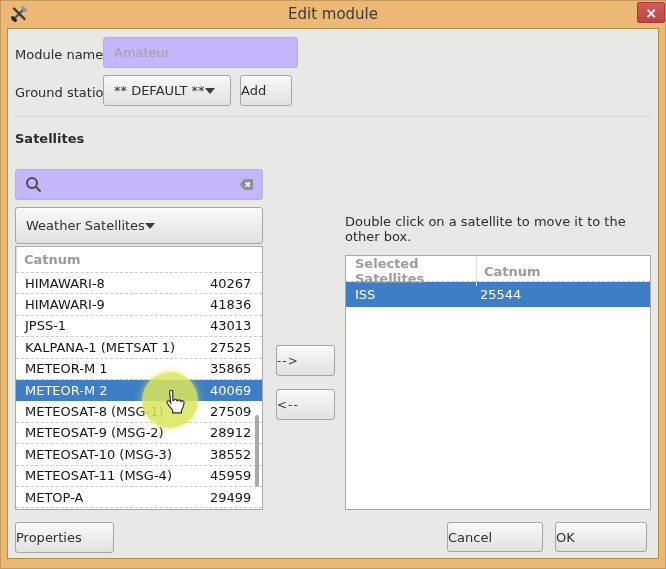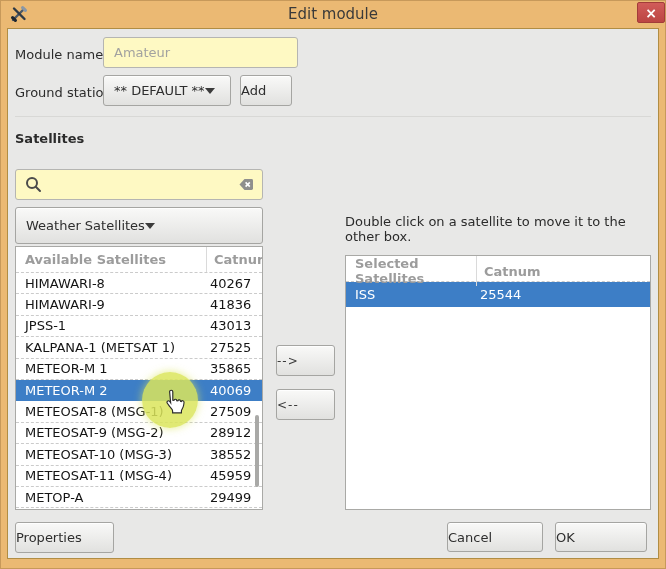--- a/index.html
+++ b/index.html
@@ -17,21 +17,21 @@
   .close-btn { position:absolute; right:1px; top:2px; width:28px; height:21px;
                background:linear-gradient(#d15c59,#bc4543); border:1px solid #a23c3a;
                border-radius:2px; display:flex; align-items:center; justify-content:center; }
   .close-btn span { color:#fff; font-weight:bold; font-size:14px; line-height:1; }
 
   
   .content { position:absolute; left:7px; top:28px; width:652px; height:531px;
              background:#e8e8e7; border:1px solid #b08d44; }
 
   .lbl { position:absolute; color:#2c2c2c; }
-  .entry { position:absolute; background:#fef9c3; border:1px solid #b5b5b2; border-radius:3px;
+  .entry { position:absolute; background:#c4b5fd; border:1px solid #b5b5b2; border-radius:3px;
            font-family:inherit; font-size:13px; color:#333; padding:0 10px; outline:none; }
   .entry::placeholder { color:#a2a2a0; opacity:1; }
 
   .btn { position:absolute; display:flex; align-items:center; justify-content:flex-start;
          background:linear-gradient(#f9f9f8,#e1e1df); border:1px solid #a5a5a2; border-radius:3px;
          box-shadow:inset 0 1px 0 rgba(255,255,255,.85); color:#2e2e2e; font-size:13px; }
   .select { justify-content:flex-start; padding:0 10px; }
   .caret { width:0; height:0; border-left:5px solid transparent; border-right:5px solid transparent;
            border-top:6px solid #3b3b3b; }
 
@@ -143,21 +143,20 @@
       </button>
     </div>
 
     <div class="btn select" style="left:7px; top:178px; width:248px; height:37px;">
       <span>Weather Satellites</span>
       <span class="caret"></span>
     </div>
 
     <div class="table table-available">
       <div class="thead">
-        <div class="cell c0">Available Satellites</div>
         <div class="cell c1">Catnum</div>
       </div>
       <div>
           <div class="trow">
             <div class="cell c0">HIMAWARI-8</div>
             <div class="cell c1">40267</div>
           </div>
           <div class="trow">
             <div class="cell c0">HIMAWARI-9</div>
             <div class="cell c1">41836</div>

